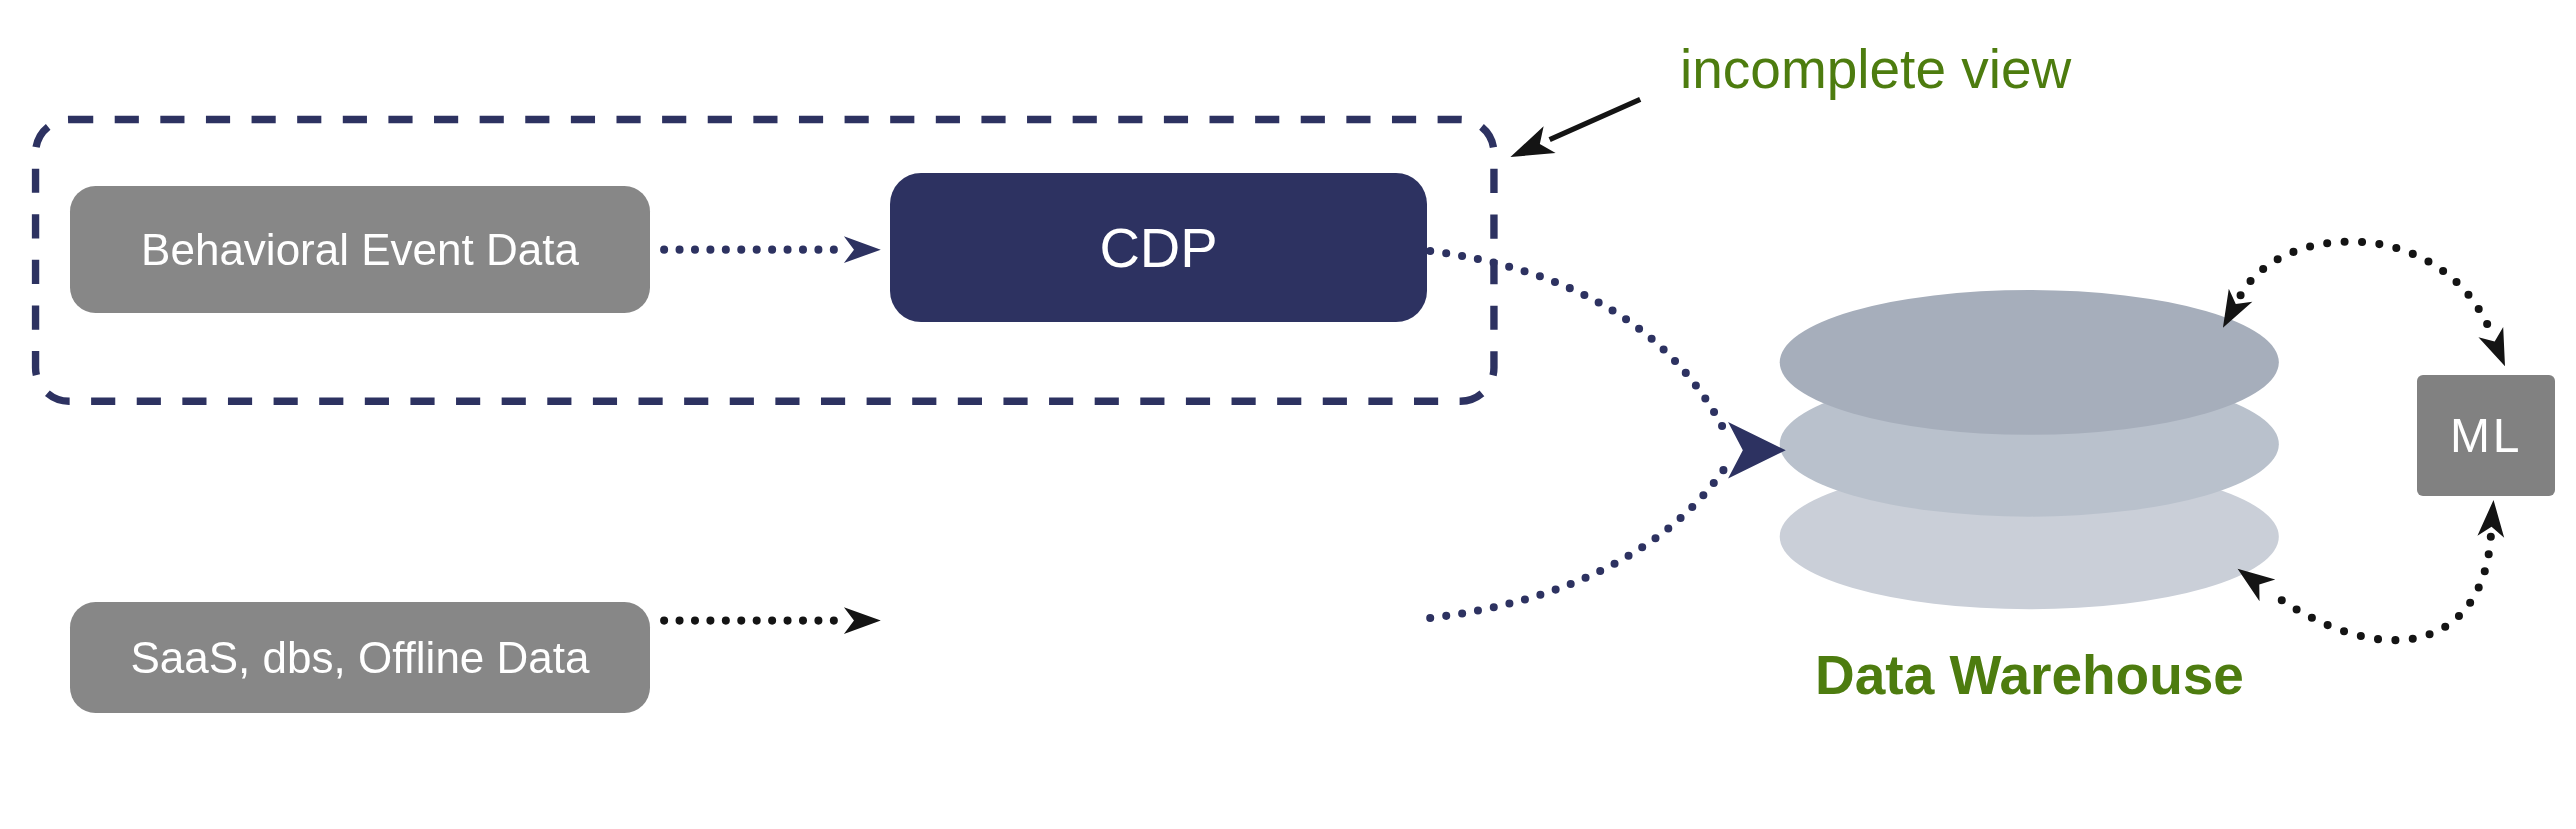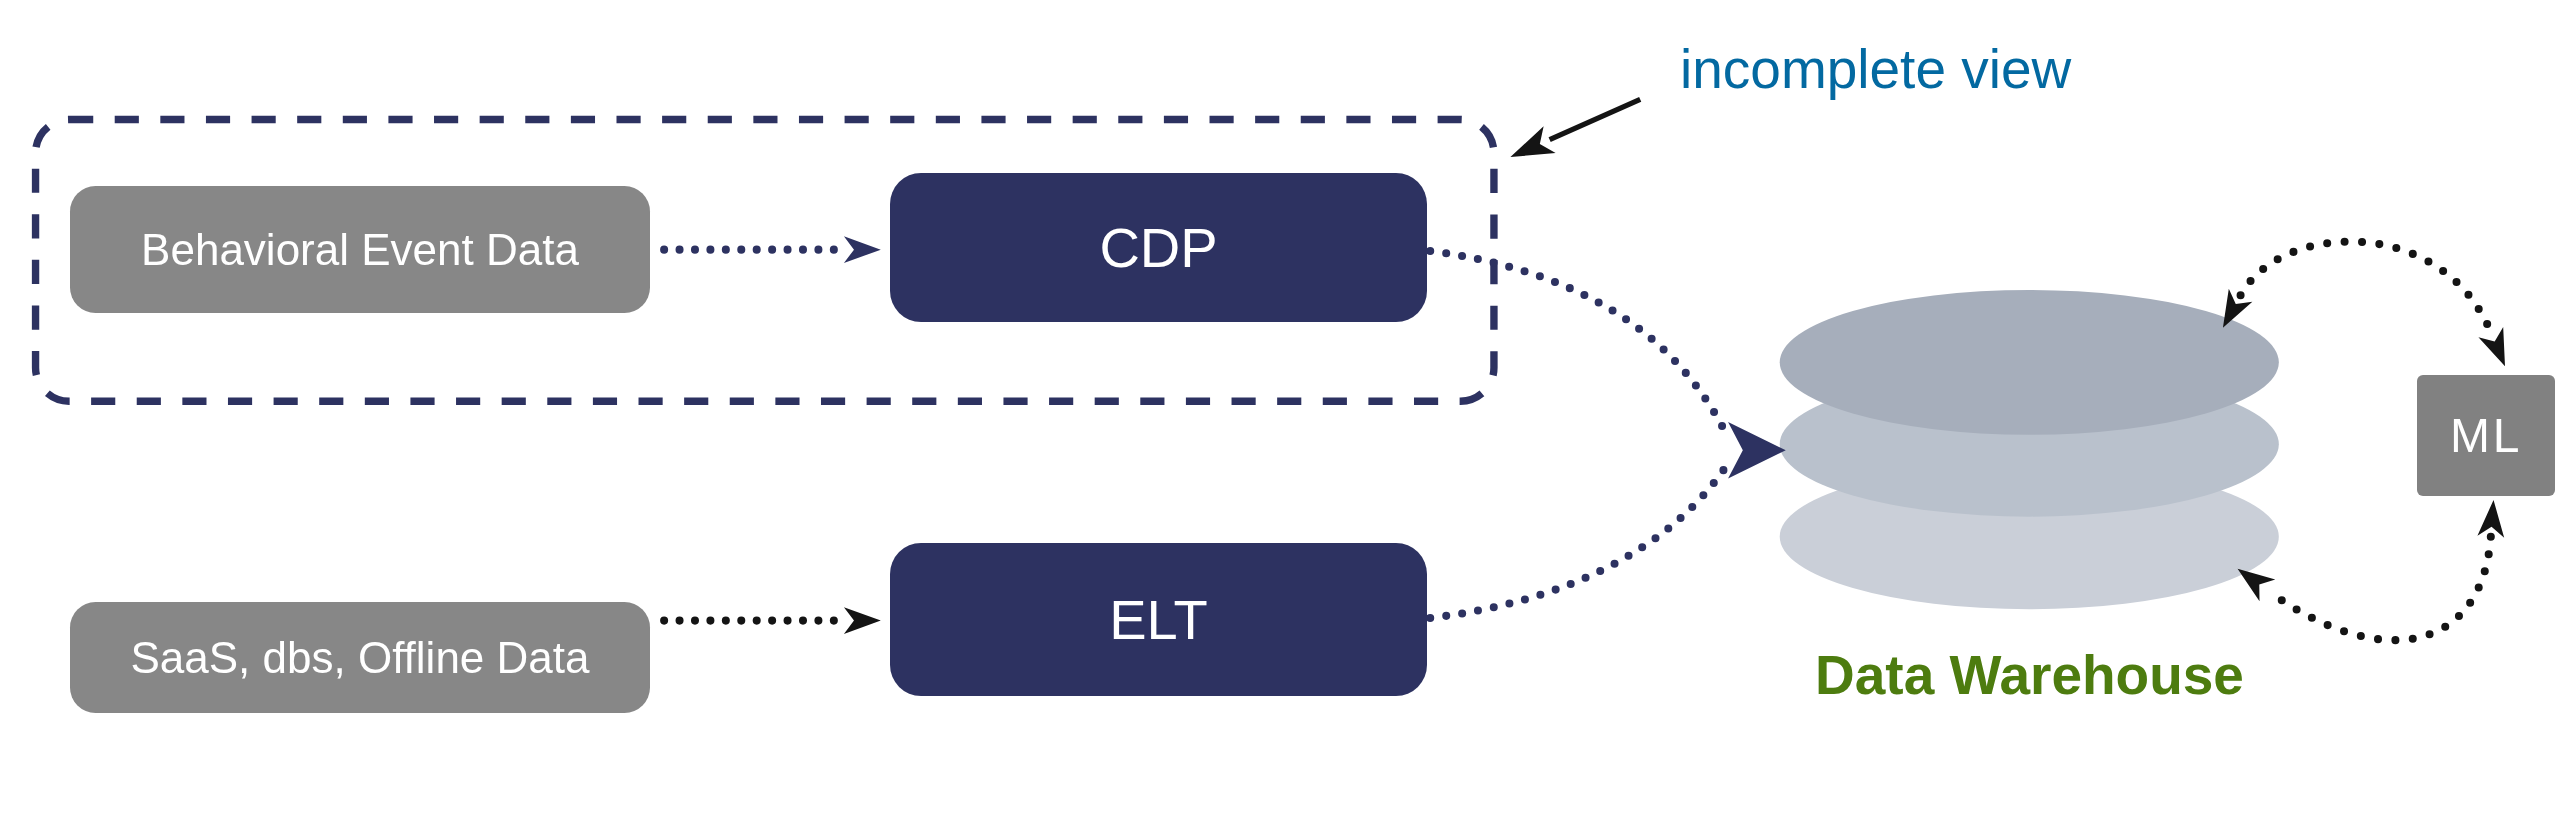--- a/index.html
+++ b/index.html
@@ -31,21 +31,21 @@
   .node.ml    { background: #818181; border-radius: 6px; font-size: 48px; letter-spacing: 2.7px; }
 
   #box-behavioral { left: 70px;  top: 186px; width: 580px; height: 127px; }
   #box-cdp        { left: 890px; top: 173px; width: 537px; height: 149px; }
   #box-saas       { left: 70px;  top: 570px; width: 580px; height: 111px; margin-top: 32px; }
   #box-elt        { left: 890px; top: 543px; width: 537px; height: 153px; }
   #box-ml         { left: 2417px; top: 375px; width: 138px; height: 121px; }
 
   .floating-label {
     position: absolute;
-    color: #0369a1;
+    color: #4d7c0f;
     white-space: nowrap;
   }
   #label-incomplete {
     left: 1680px; top: 39px;
     font-size: 55px;
     line-height: 1.1;
   }
   #label-warehouse {
     left: 1771px; top: 643px; width: 517px;
     text-align: center;
@@ -100,23 +100,20 @@
   </div>
 
   <div class="node navy" id="box-cdp">
     <span>CDP</span>
   </div>
 
   <div class="node gray" id="box-saas">
     <span>SaaS, dbs, Offline Data</span>
   </div>
 
-  <div class="node navy" id="box-elt">
-    <span>ELT</span>
-  </div>
 
   <div class="node ml" id="box-ml">
     <span>ML</span>
   </div>
 
   <div class="floating-label" id="label-incomplete">incomplete view</div>
 
   <div class="floating-label" id="label-warehouse">Data Warehouse</div>
 
 </div>

